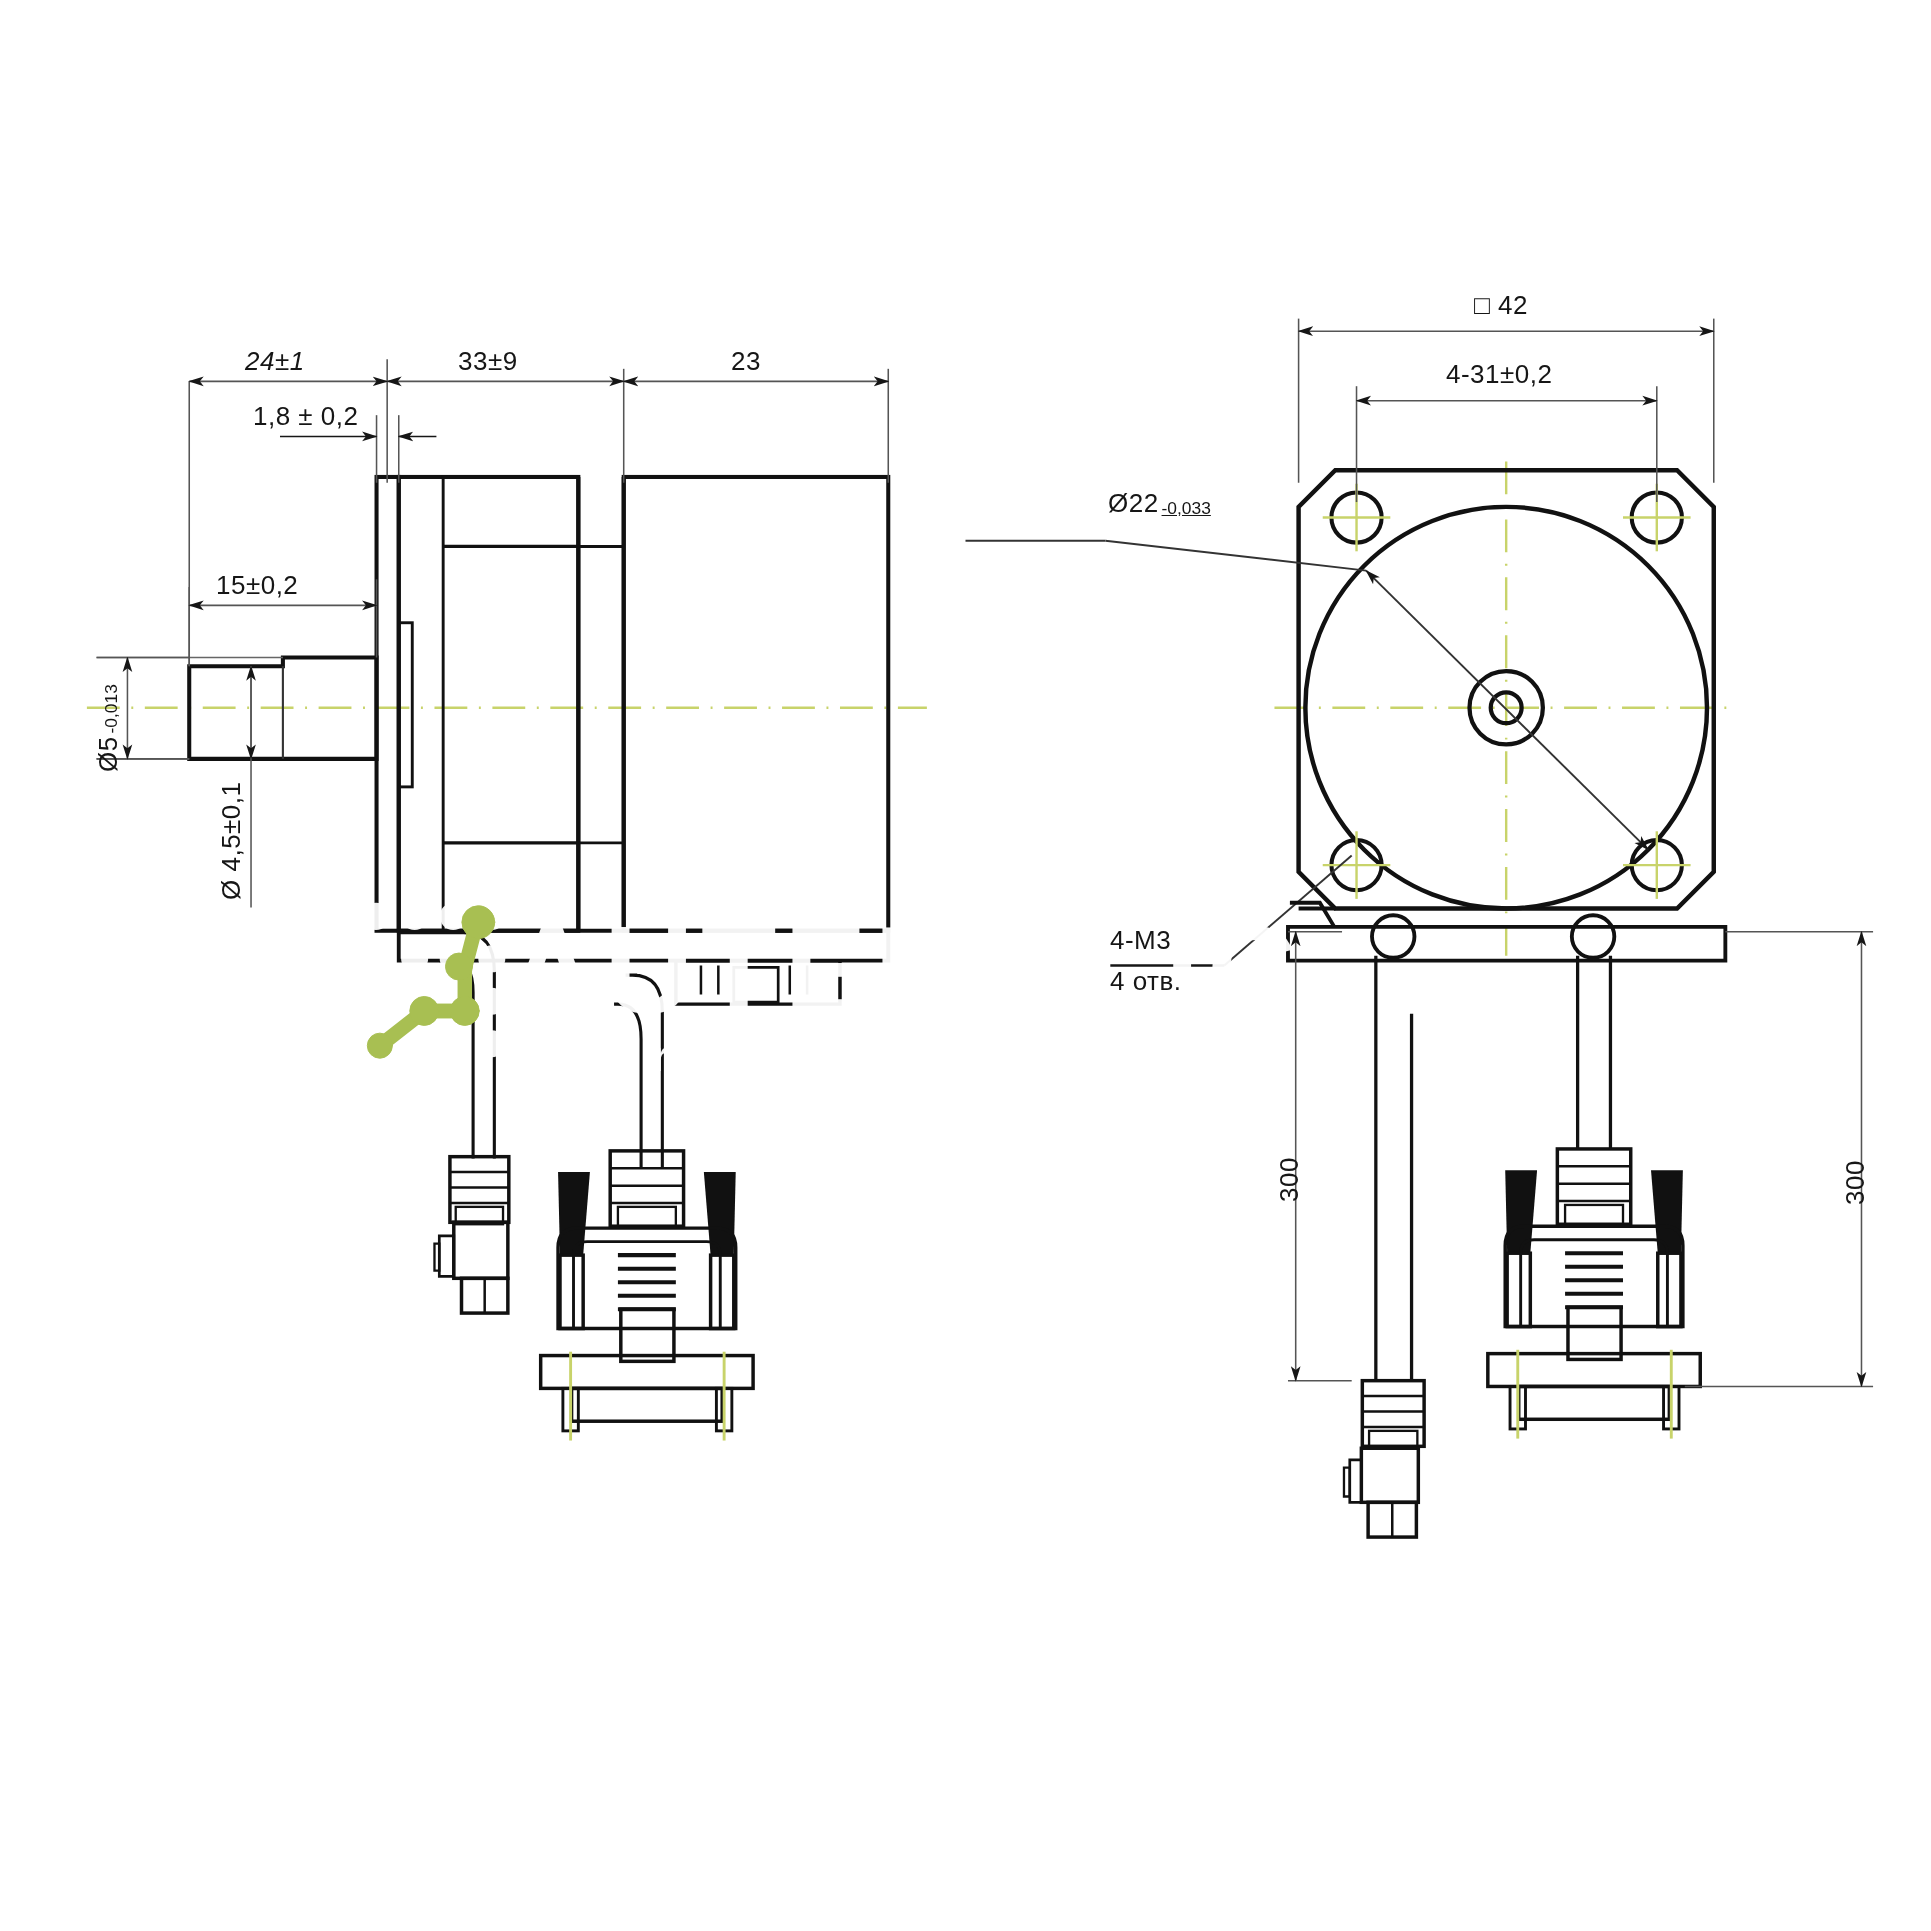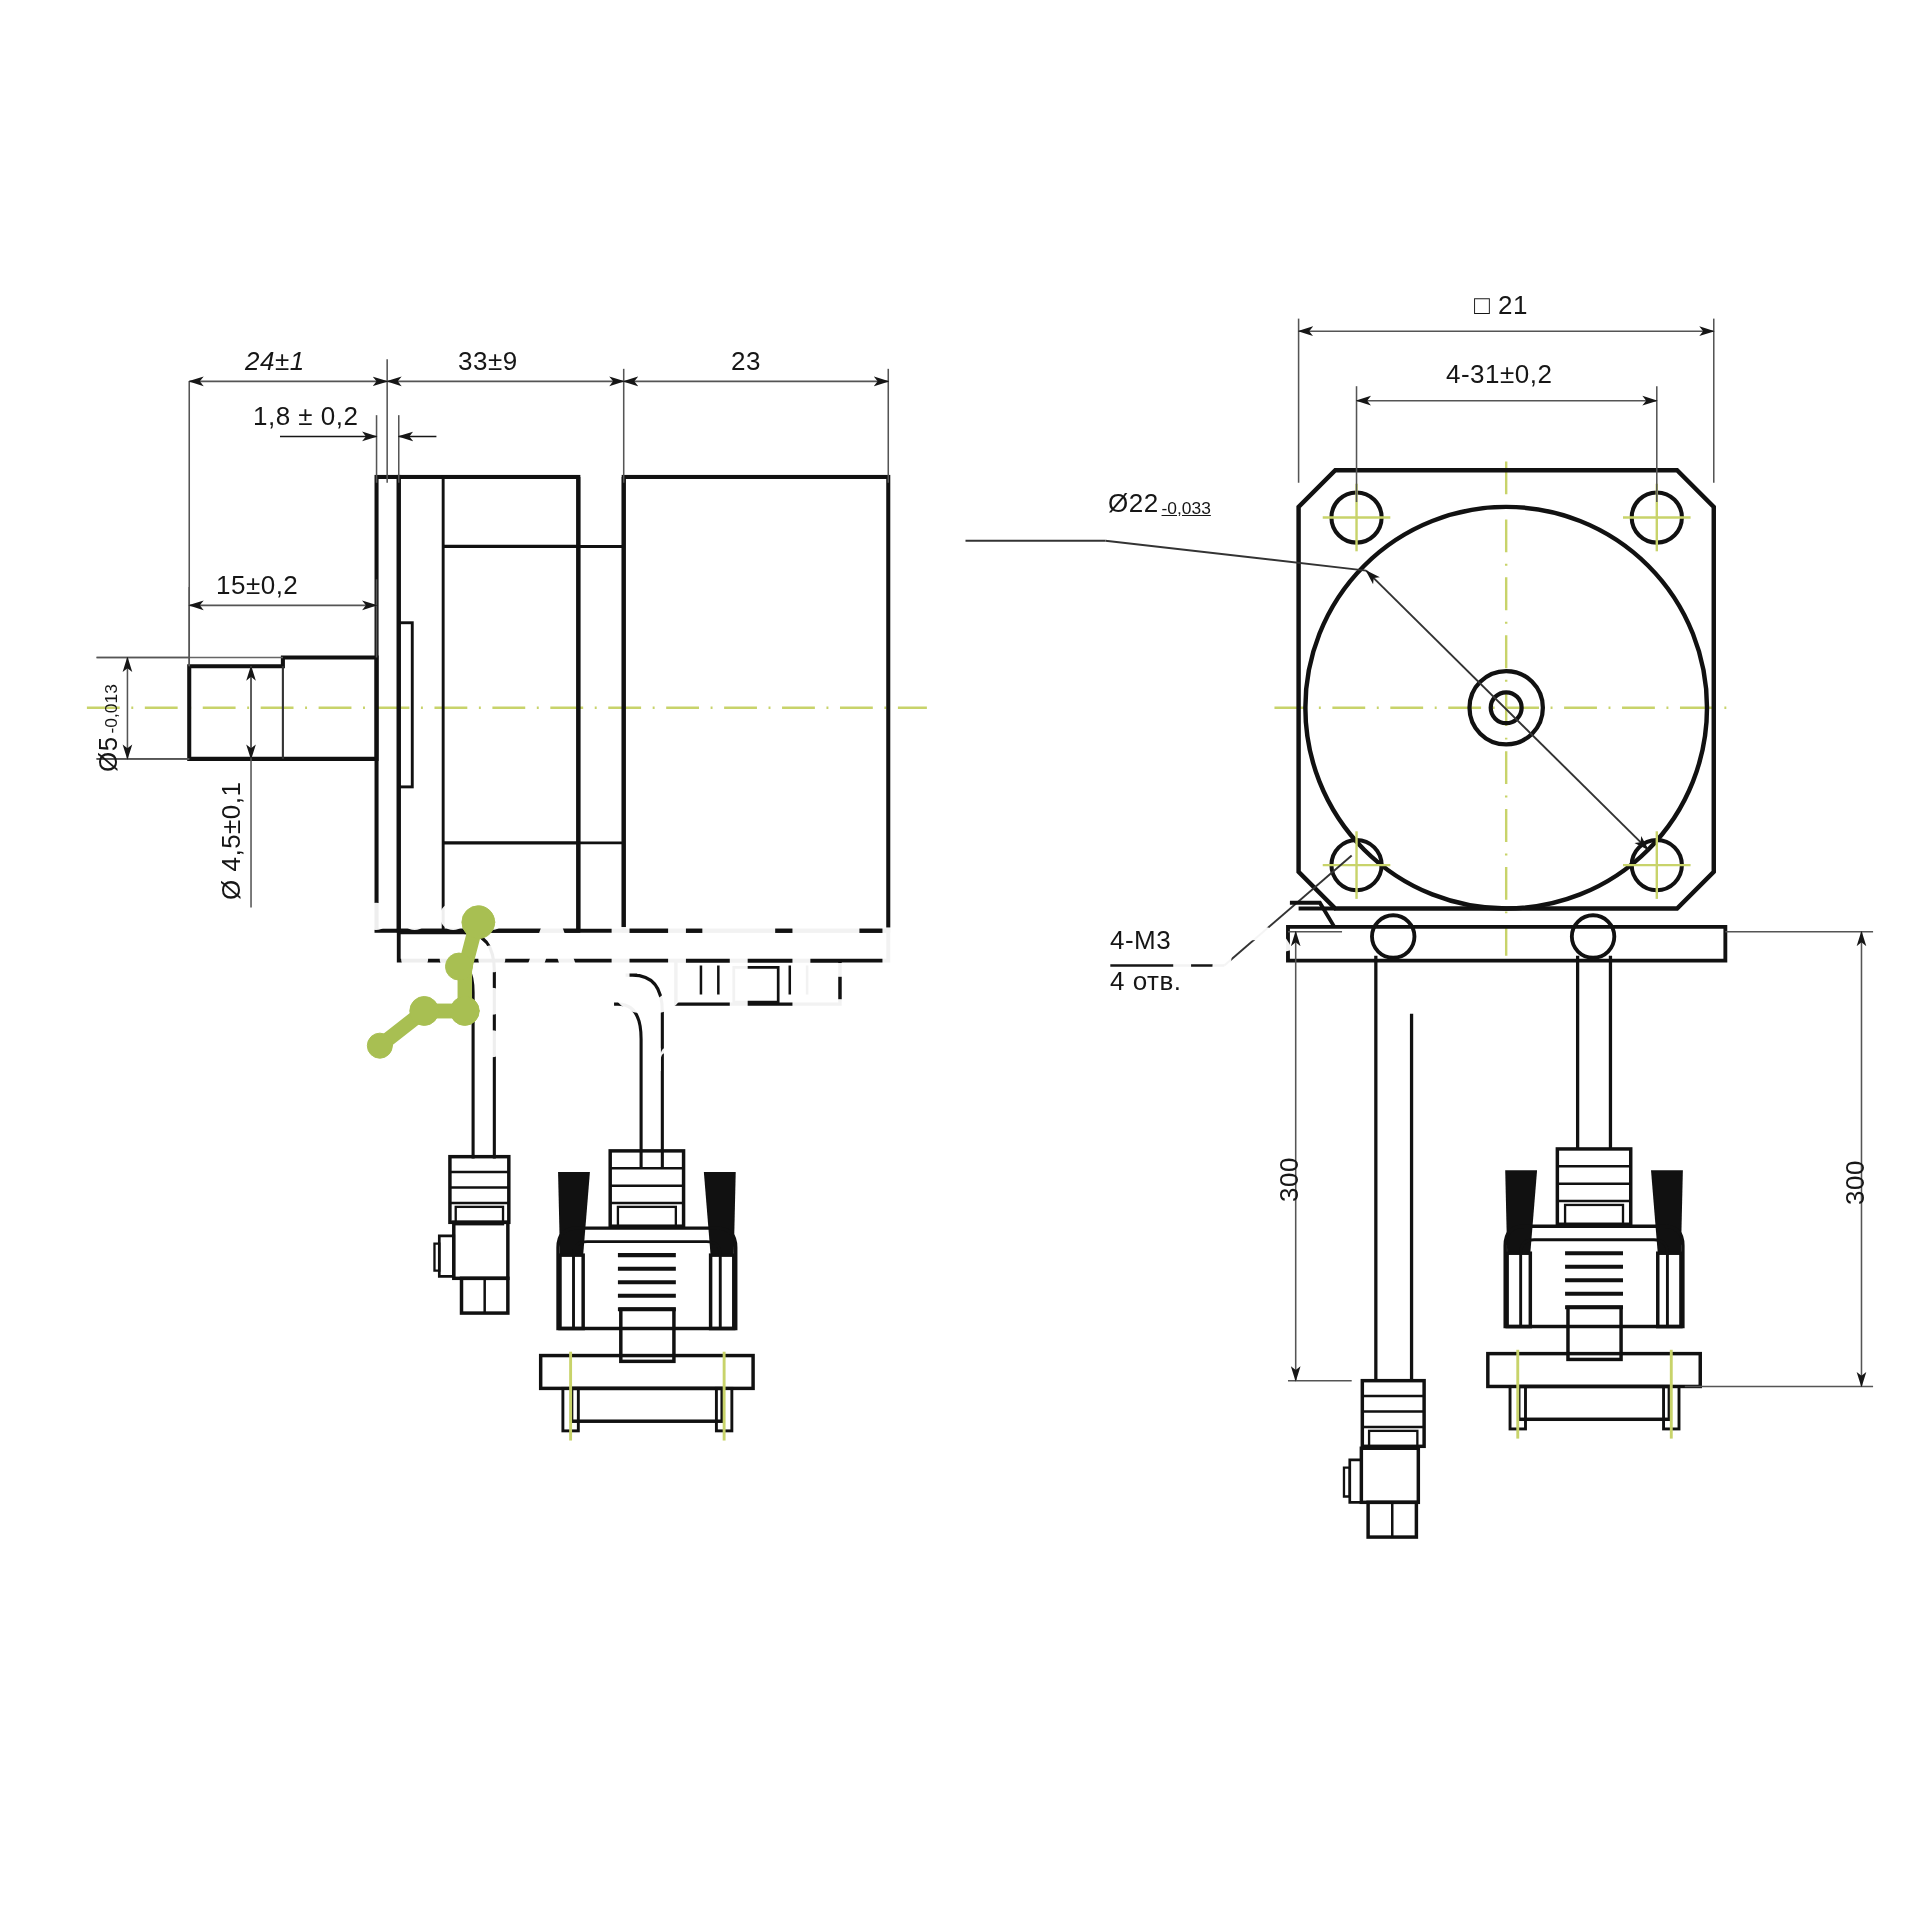--- a/index.html
+++ b/index.html
@@ -331,21 +331,21 @@
     <span class="lbl dimsm" style="position:static;padding-left:2.9px;">-0,013</span>
   </div>
 </div>
 
 <div style="position:absolute;left:216px;top:900px;">
   <div class="rot90" style="position:absolute;left:0;top:0;">
     <span class="lbl dim" style="position:static;">Ø 4,5±0,1</span>
   </div>
 </div>
 
-<div class="lbl dim" style="left:1474px;top:290px;">□ 21</div>
+<div class="lbl dim" style="left:1474px;top:290px;">□ 42</div>
 <div class="lbl dim" style="left:1446px;top:359px;">4-31±0,2</div>
 
 <div style="position:absolute;left:1108px;top:488px;display:flex;align-items:flex-end;">
   <span class="lbl dim" style="position:static;">Ø22</span>
   <span class="lbl dimsm" style="position:static;padding-left:2.9px;text-decoration:underline;">-0,033</span>
 </div>
 
 <div style="position:absolute;left:1110px;top:925px;width:114px;text-align:left;">
   <div class="lbl dim" style="position:static;">4-M3</div>
   <div class="lbl dim" style="position:static;padding-top:9.7px;">4 отв.</div>

